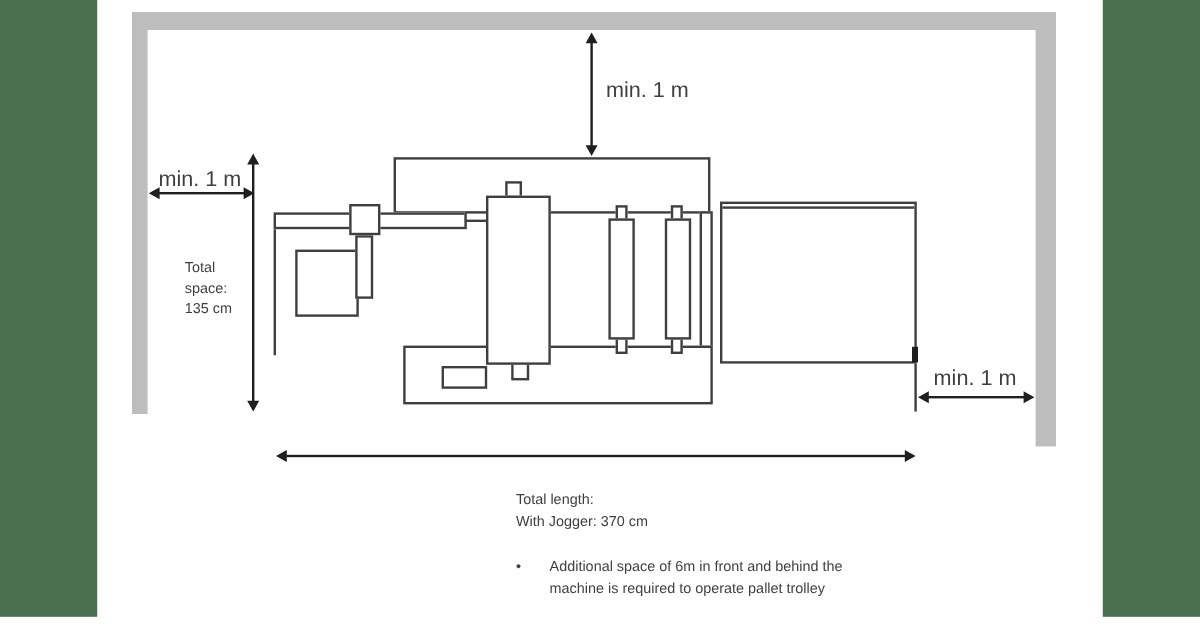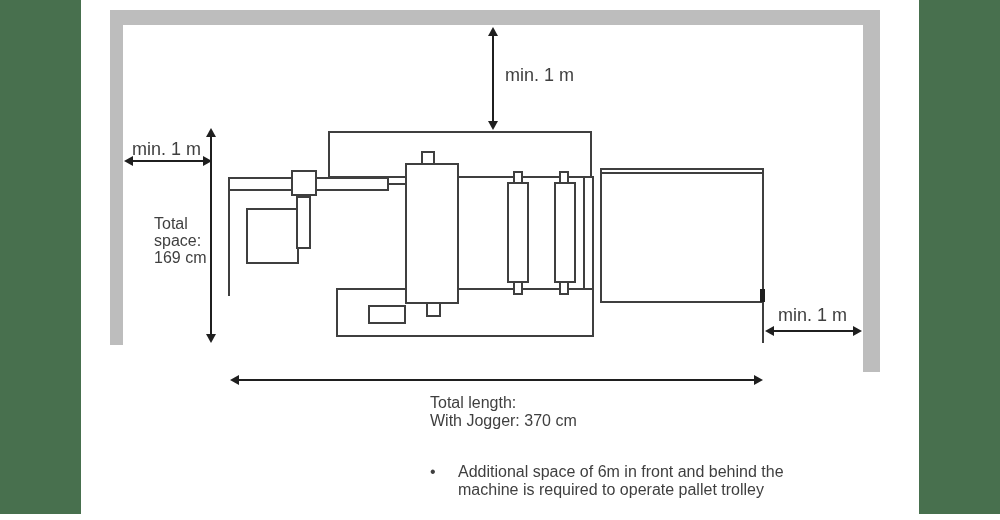--- a/index.html
+++ b/index.html
@@ -14,21 +14,21 @@
   .part{position:absolute;background:#fff;border:2px solid var(--line);box-sizing:border-box;}
   .hline{position:absolute;background:var(--arrow);height:2px;}
   .vline{position:absolute;background:var(--arrow);width:2px;}
   .tline{position:absolute;background:var(--line);}
   .ah{position:absolute;width:0;height:0;}
   .ah.up{border-left:5px solid transparent;border-right:5px solid transparent;border-bottom:9px solid var(--arrow);}
   .ah.down{border-left:5px solid transparent;border-right:5px solid transparent;border-top:9px solid var(--arrow);}
   .ah.left{border-top:5px solid transparent;border-bottom:5px solid transparent;border-right:9px solid var(--arrow);}
   .ah.right{border-top:5px solid transparent;border-bottom:5px solid transparent;border-left:9px solid var(--arrow);}
   .lbl{position:absolute;font-size:18px;color:var(--text);white-space:nowrap;}
-  .txt{position:absolute;font-size:16px;color:var(--text);line-height:18px;white-space:nowrap;}
+  .txt{position:absolute;font-size:12px;color:var(--text);line-height:18px;white-space:nowrap;}
   .txt div{white-space:nowrap;}
 </style>
 </head>
 <body>
 
 <div id="stage">
 
   <div class="matte" style="left:0;"></div>
   <div class="matte" style="left:919px;"></div>
 
@@ -73,33 +73,33 @@
   <div class="hline" style="left:131px;top:160px;width:73px;"></div>
   <div class="ah right" style="left:203px;top:156px;"></div>
   <div class="lbl" style="left:132px;top:139px;">min. 1 m</div>
 
   <div class="ah up" style="left:206px;top:128px;"></div>
   <div class="vline" style="left:210px;top:135px;height:201px;"></div>
   <div class="ah down" style="left:206px;top:334px;"></div>
   <div class="txt" style="left:154px;top:215px;line-height:17px;">
     <div>Total</div>
     <div>space:</div>
-    <div>169 cm</div>
+    <div>135 cm</div>
   </div>
 
   <div class="ah left" style="left:765px;top:326px;"></div>
   <div class="hline" style="left:772px;top:330px;width:83px;"></div>
   <div class="ah right" style="left:853px;top:326px;"></div>
   <div class="lbl" style="left:778px;top:305px;">min. 1 m</div>
 
   <div class="ah left" style="left:230px;top:375px;"></div>
   <div class="hline" style="left:237px;top:379px;width:519px;"></div>
   <div class="ah right" style="left:754px;top:375px;"></div>
 
-  <div class="txt" style="left:430px;top:394px;">
+  <div class="txt" style="left:430px;top:407px;">
     <div>Total length:</div>
     <div>With Jogger: 370 cm</div>
   </div>
 
   <div class="txt" style="left:430px;top:463px;">•</div>
   <div class="txt" style="left:458px;top:463px;">
     <div>Additional space of 6m in front and behind the</div>
     <div>machine is required to operate pallet trolley</div>
   </div>
 

